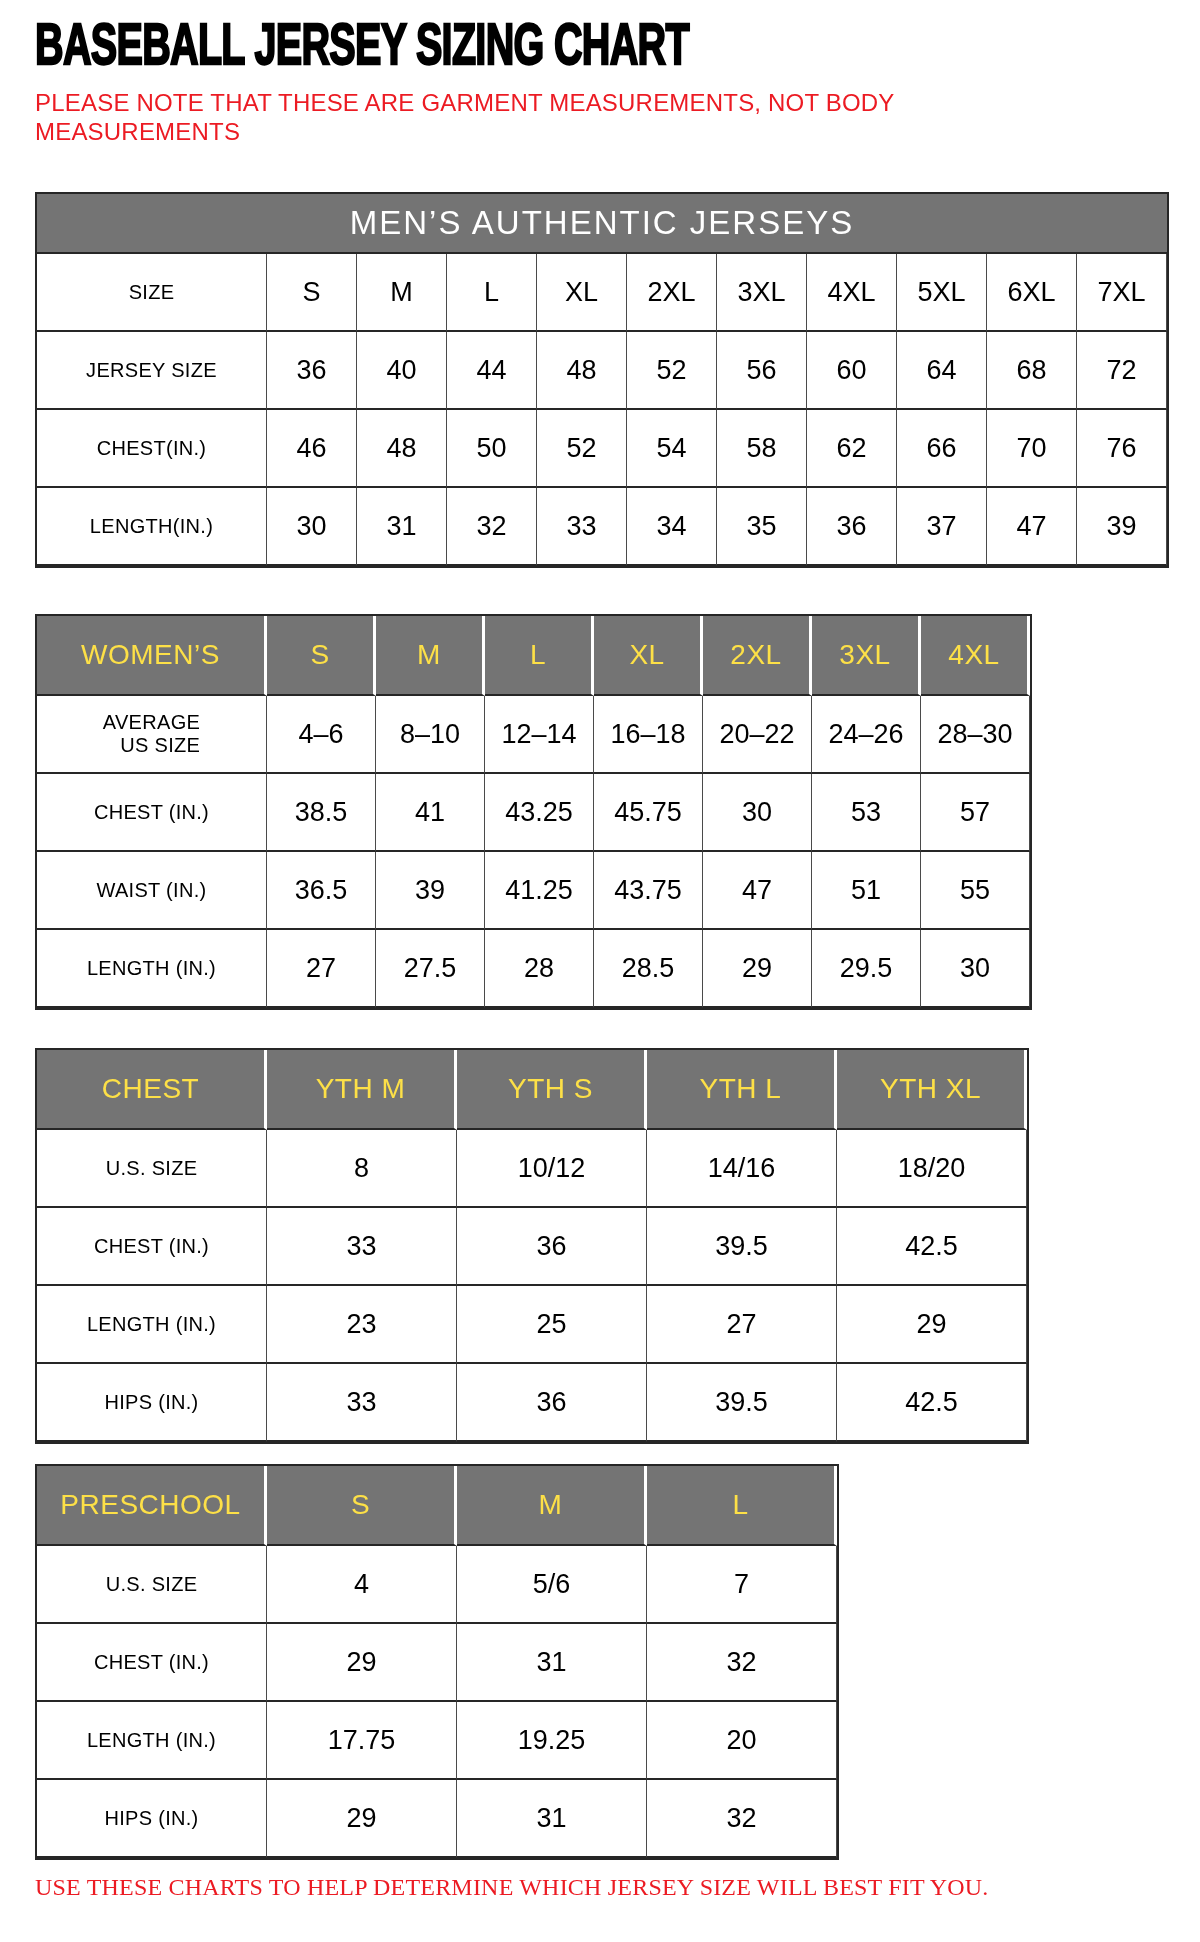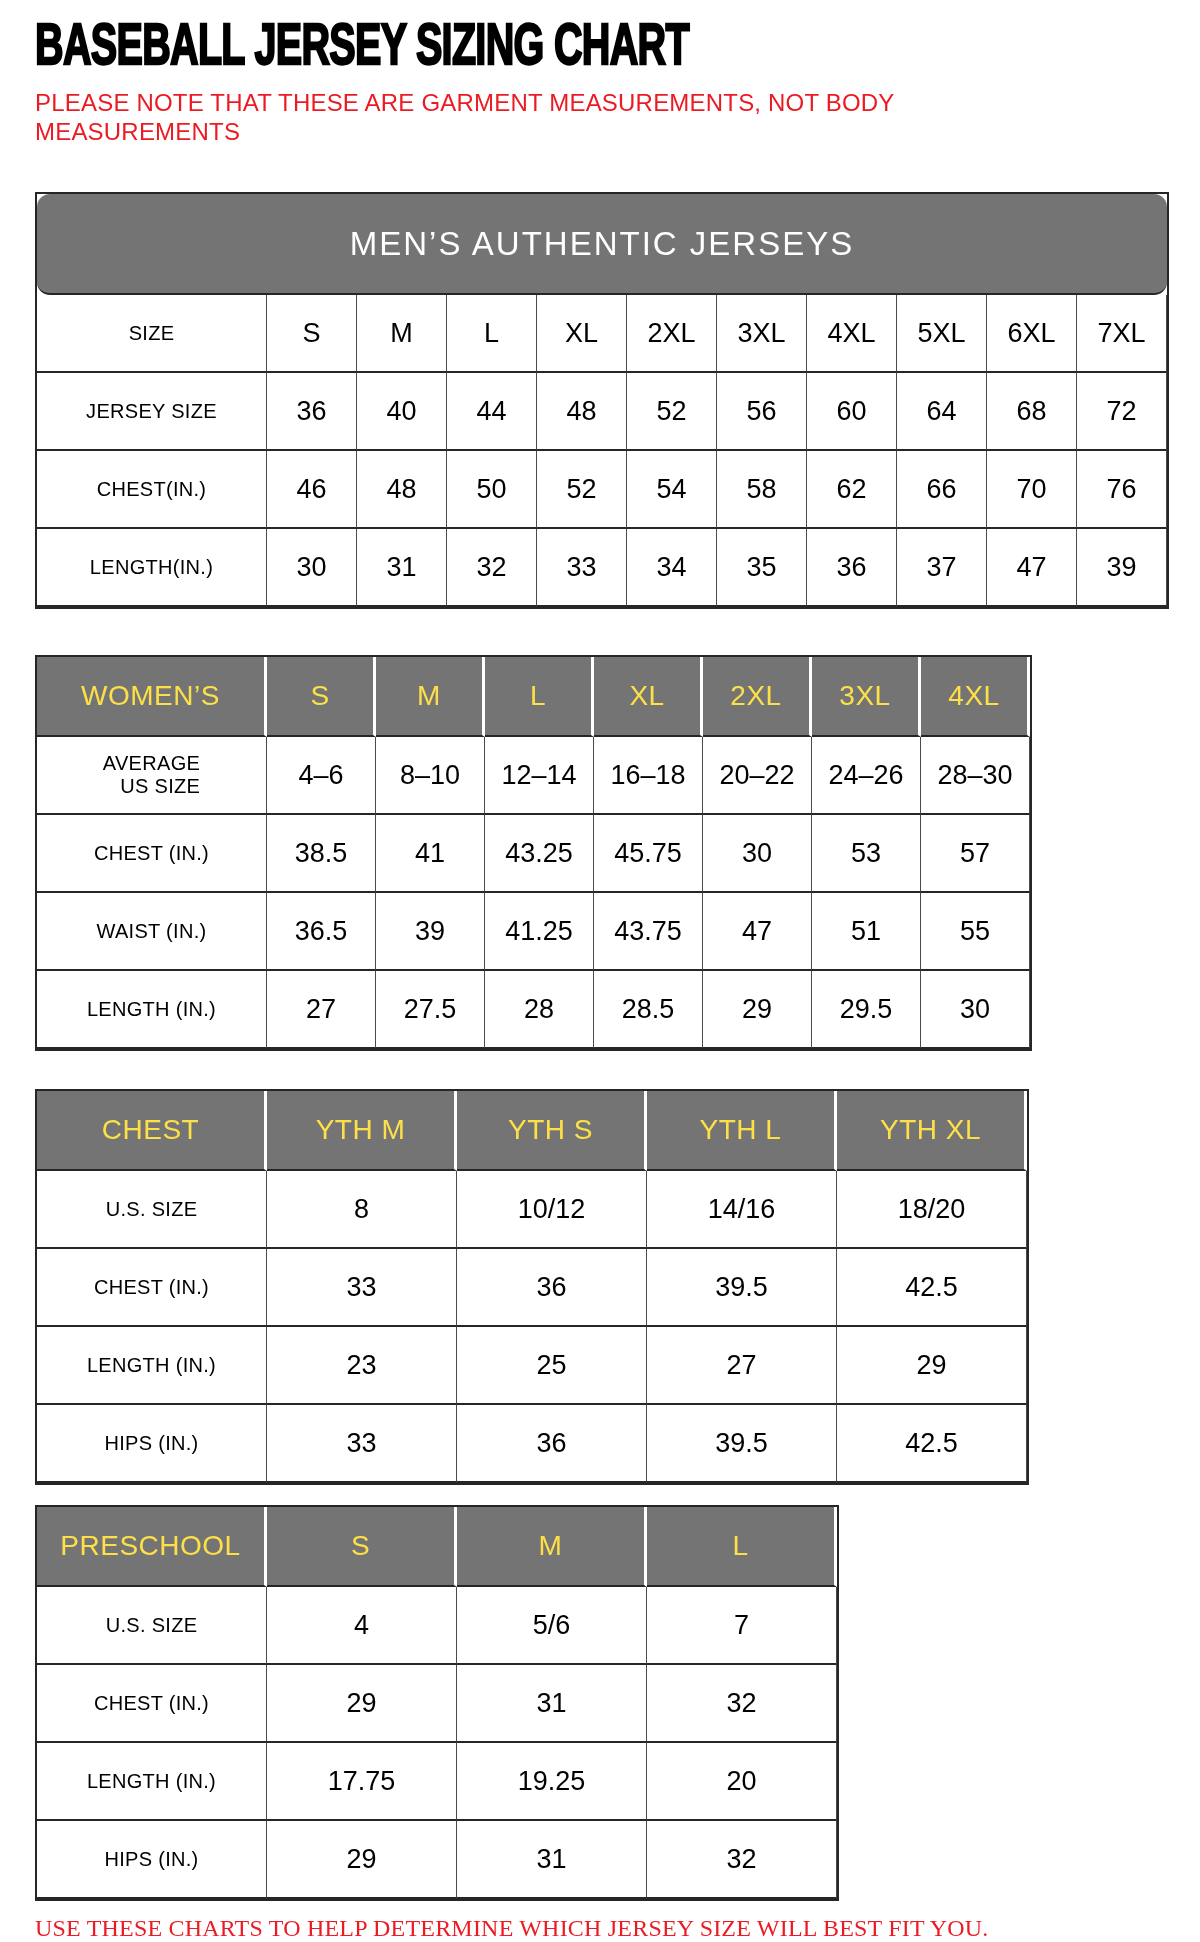--- a/index.html
+++ b/index.html
@@ -34,26 +34,25 @@
     background:#fff;
     width:max-content;
   }
   .t-mens      { grid-template-columns:230px repeat(10,90px); margin-top:46px; }
   .t-womens    { grid-template-columns:230px repeat(7,109px);  margin-top:46px; }
   .t-boys      { grid-template-columns:230px repeat(4,190px);  margin-top:38px; }
   .t-preschool { grid-template-columns:230px repeat(3,190px);  margin-top:20px; }
 
   .banner {
     grid-column:1 / -1;
-    height:101px;
+    height:60px;
     background:var(--gray); color:#fff;
     display:flex; align-items:center; justify-content:center;
     font-size:33px; letter-spacing:2px;
     border-bottom:2px solid var(--bdark);
-    border-radius:13px;
   }
   .hcell {
     height:80px;
     background:var(--gray); color:#fde047;
     display:flex; align-items:center; justify-content:center;
     font-size:28px; letter-spacing:0.5px;
     border-right:3px solid #fff;
     border-bottom:2px solid var(--bdark);
   }
   .hcell:last-of-type { border-right:none; }

